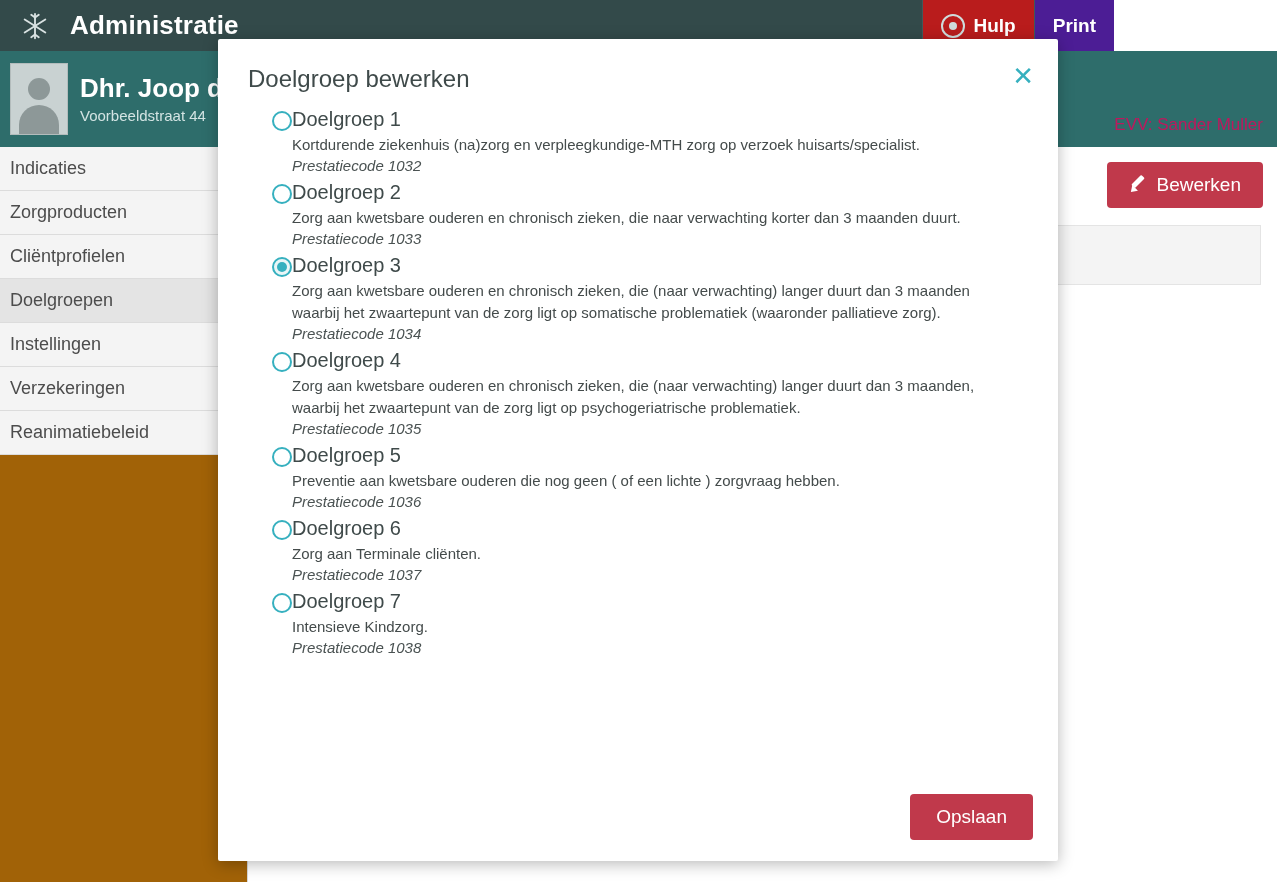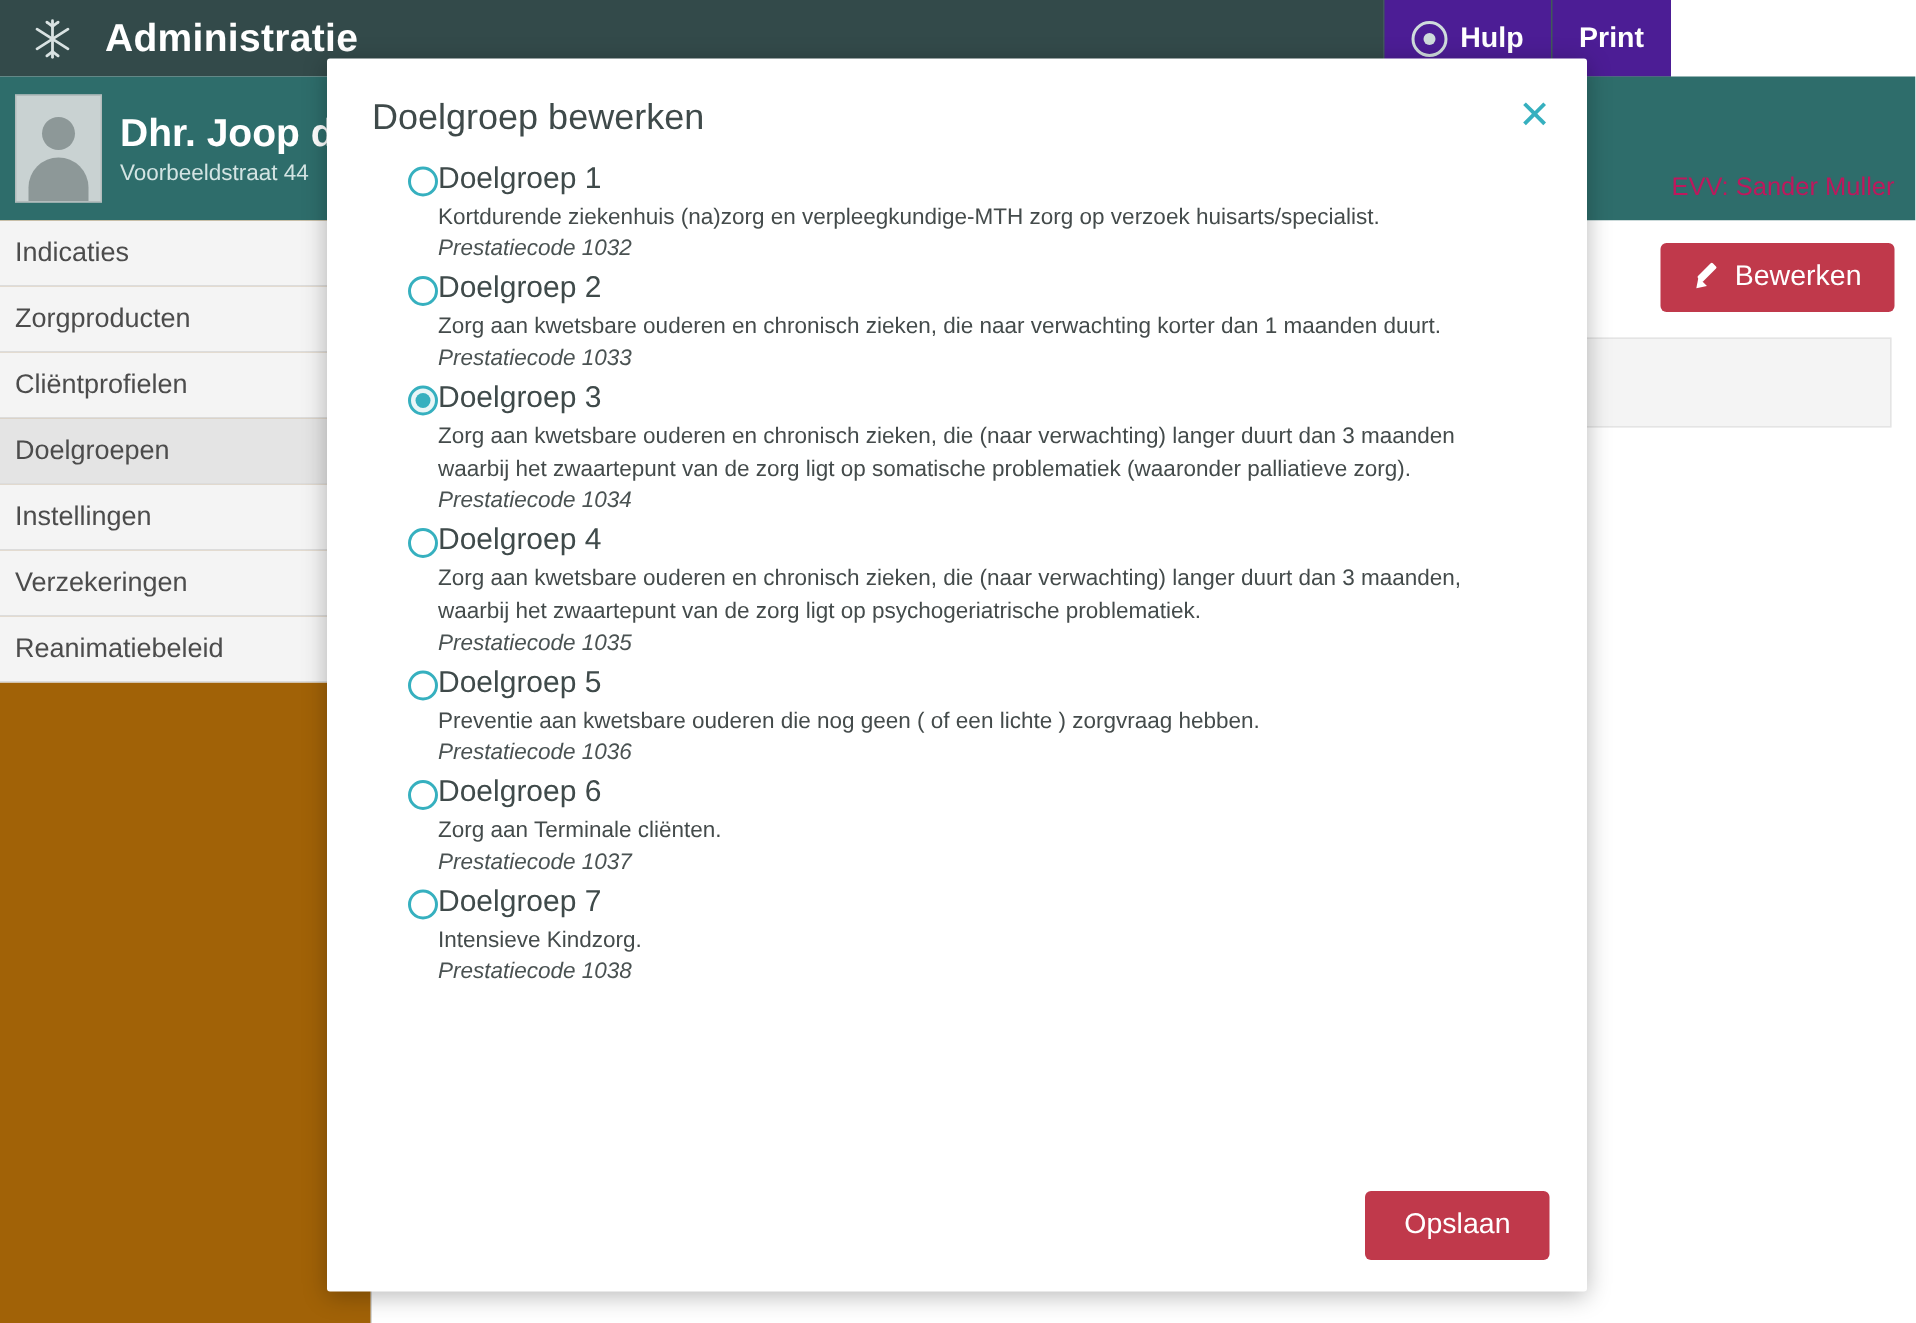--- a/index.html
+++ b/index.html
@@ -50,21 +50,21 @@
   }
   .topbar-btn {
     display: flex;
     align-items: center;
     gap: 9px;
     padding: 0 18px;
     color: #ffffff;
     font-size: 19px;
     font-weight: bold;
     border-left: 1px solid #40595a;
-    background: #4c1d95;
+    background: #b91c1c;
   }
   .topbar-btn.print { background: #4c1d95; border-left: 1px solid #40595a; }
   .help-icon {
     width: 24px; height: 24px;
     border: 2px solid #cfdcdc;
     border-radius: 50%;
     position: relative;
     display: inline-block;
   }
   .help-icon::before {
@@ -385,21 +385,21 @@
       <div class="option">
         <span class="radio"></span>
         <div class="option-label">Doelgroep 1</div>
         <div class="option-desc">Kortdurende ziekenhuis (na)zorg en verpleegkundige-MTH zorg op verzoek huisarts/specialist.</div>
         <div class="option-code">Prestatiecode 1032</div>
       </div>
 
       <div class="option">
         <span class="radio"></span>
         <div class="option-label">Doelgroep 2</div>
-        <div class="option-desc">Zorg aan kwetsbare ouderen en chronisch zieken, die naar verwachting korter dan 1 maanden duurt.</div>
+        <div class="option-desc">Zorg aan kwetsbare ouderen en chronisch zieken, die naar verwachting korter dan 3 maanden duurt.</div>
         <div class="option-code">Prestatiecode 1033</div>
       </div>
 
       <div class="option">
         <span class="radio checked"></span>
         <div class="option-label">Doelgroep 3</div>
         <div class="option-desc">Zorg aan kwetsbare ouderen en chronisch zieken, die (naar verwachting) langer duurt dan 3 maanden waarbij het zwaartepunt van de zorg ligt op somatische problematiek (waaronder palliatieve zorg).</div>
         <div class="option-code">Prestatiecode 1034</div>
       </div>
 

